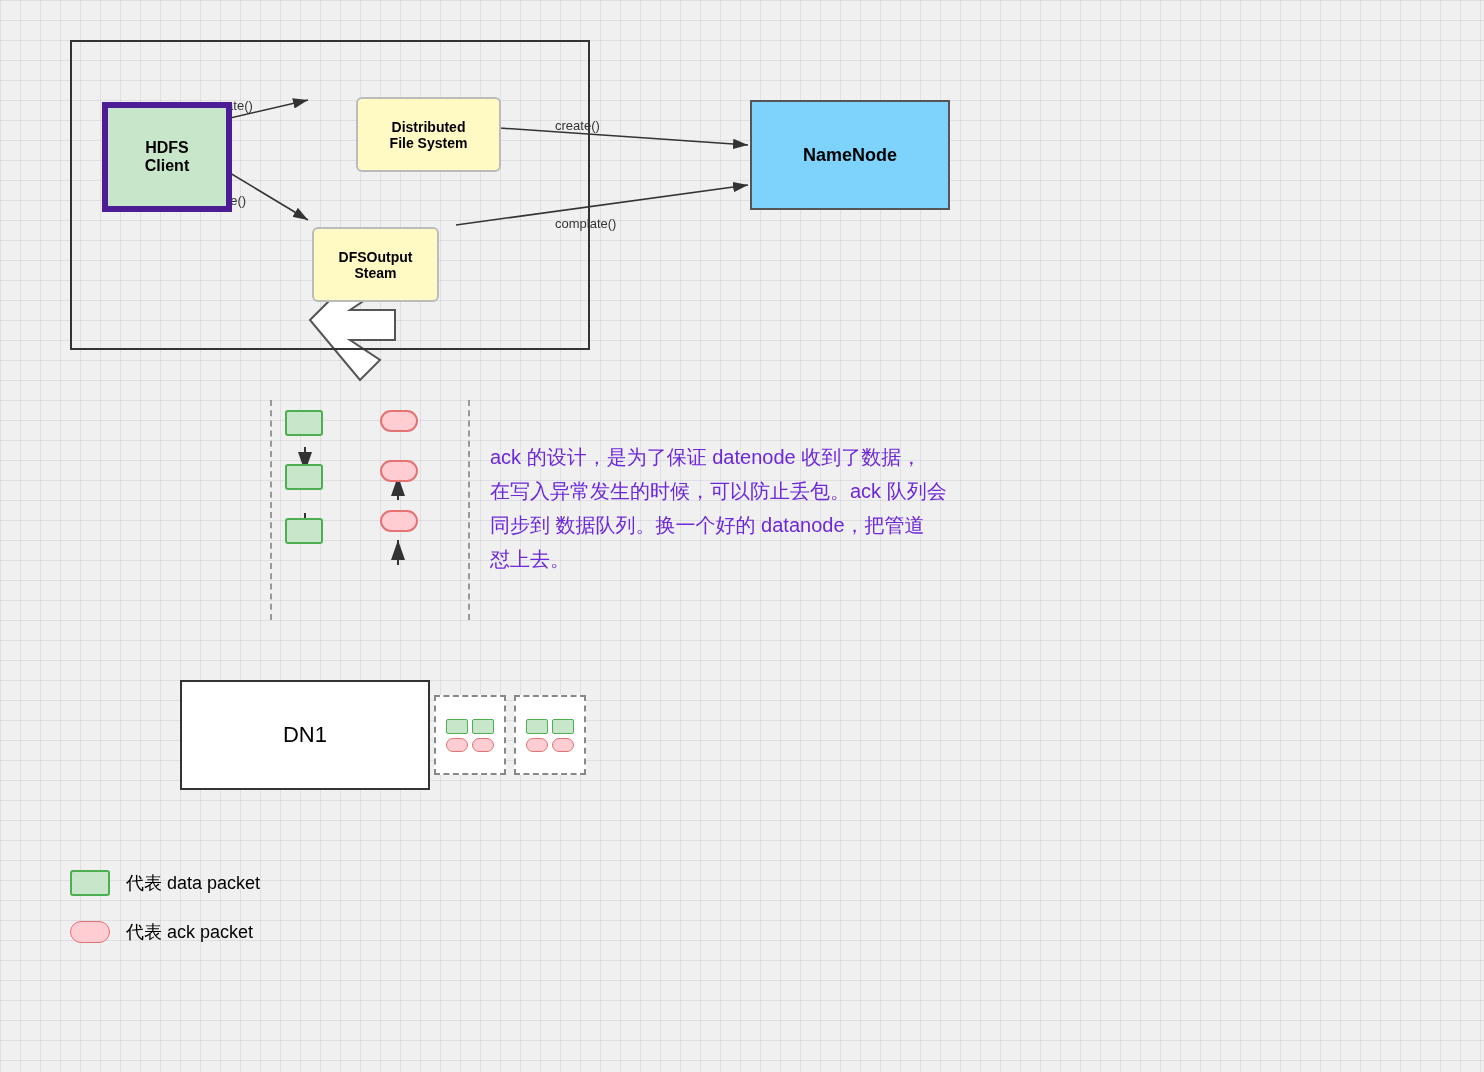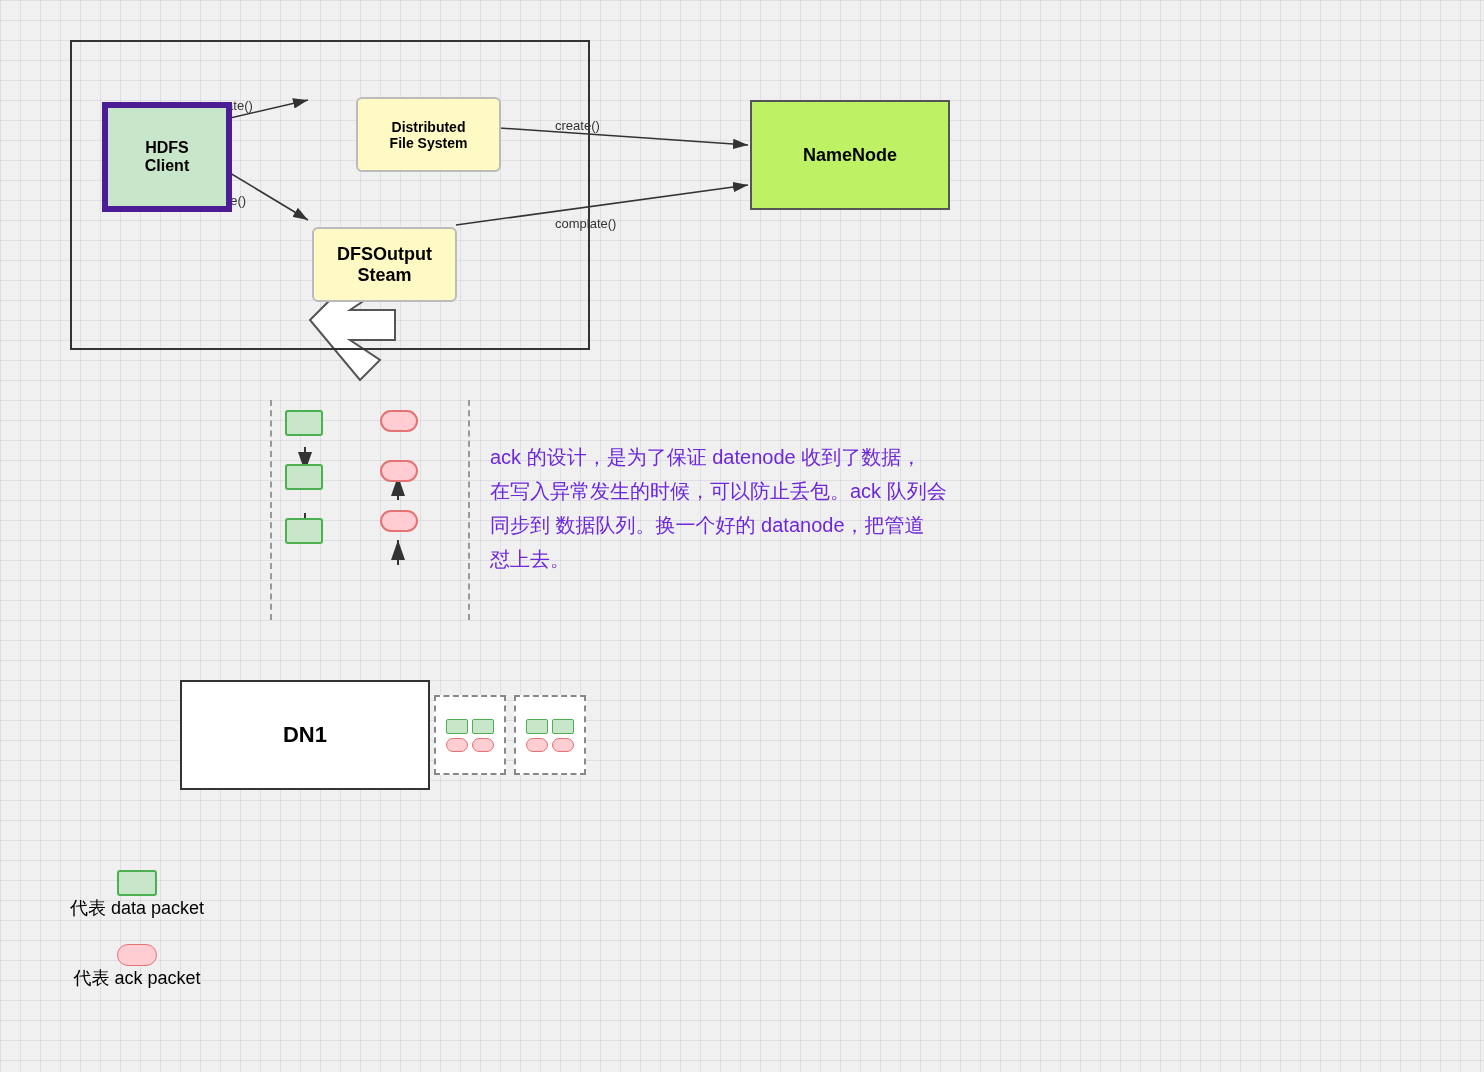--- a/index.html
+++ b/index.html
@@ -61,41 +61,41 @@
       font-size: 14px;
       font-weight: bold;
       margin-left: 44px;
     }
 
     
     .dfs-output-box {
       position: absolute;
       left: 240px;
       top: 185px;
-      width: 145px;
+      width: 127px;
       height: 75px;
       background: #fff9c4;
       border: 2px solid #bbb;
       border-radius: 6px;
       display: flex;
       align-items: center;
       justify-content: center;
       text-align: center;
-      font-size: 18px;
+      font-size: 14px;
       font-weight: bold;
     }
 
     
     .namenode-box {
       position: absolute;
       left: 750px;
       top: 100px;
       width: 200px;
       height: 110px;
-      background: #bef264;
+      background: #7dd3fc;
       border: 2px solid #555;
       display: flex;
       align-items: center;
       justify-content: center;
       font-size: 18px;
       font-weight: bold;
     }
 
     
     .main-svg {
@@ -176,21 +176,21 @@
 
     .dn-box {
       width: 250px;
       height: 110px;
       border: 2px solid #333;
       background: white;
       display: flex;
       align-items: center;
       justify-content: center;
       font-size: 22px;
-      font-weight: bold;
+      font-weight: normal;
     }
 
     .dashed-connector {
       width: 80px;
       height: 110px;
       display: flex;
       align-items: center;
       justify-content: center;
       position: relative;
     }
@@ -229,22 +229,22 @@
 
     
     .legend {
       position: absolute;
       left: 70px;
       top: 870px;
     }
     .legend-item {
       display: flex;
       align-items: center;
+      gap: 16px;
       margin-bottom: 24px;
-      flex-direction: column;
     }
     .legend-label {
       font-size: 18px;
     }
     .legend-green {
       width: 40px;
       height: 26px;
       background: #c8e6c9;
       border: 2px solid #4caf50;
       border-radius: 3px;

